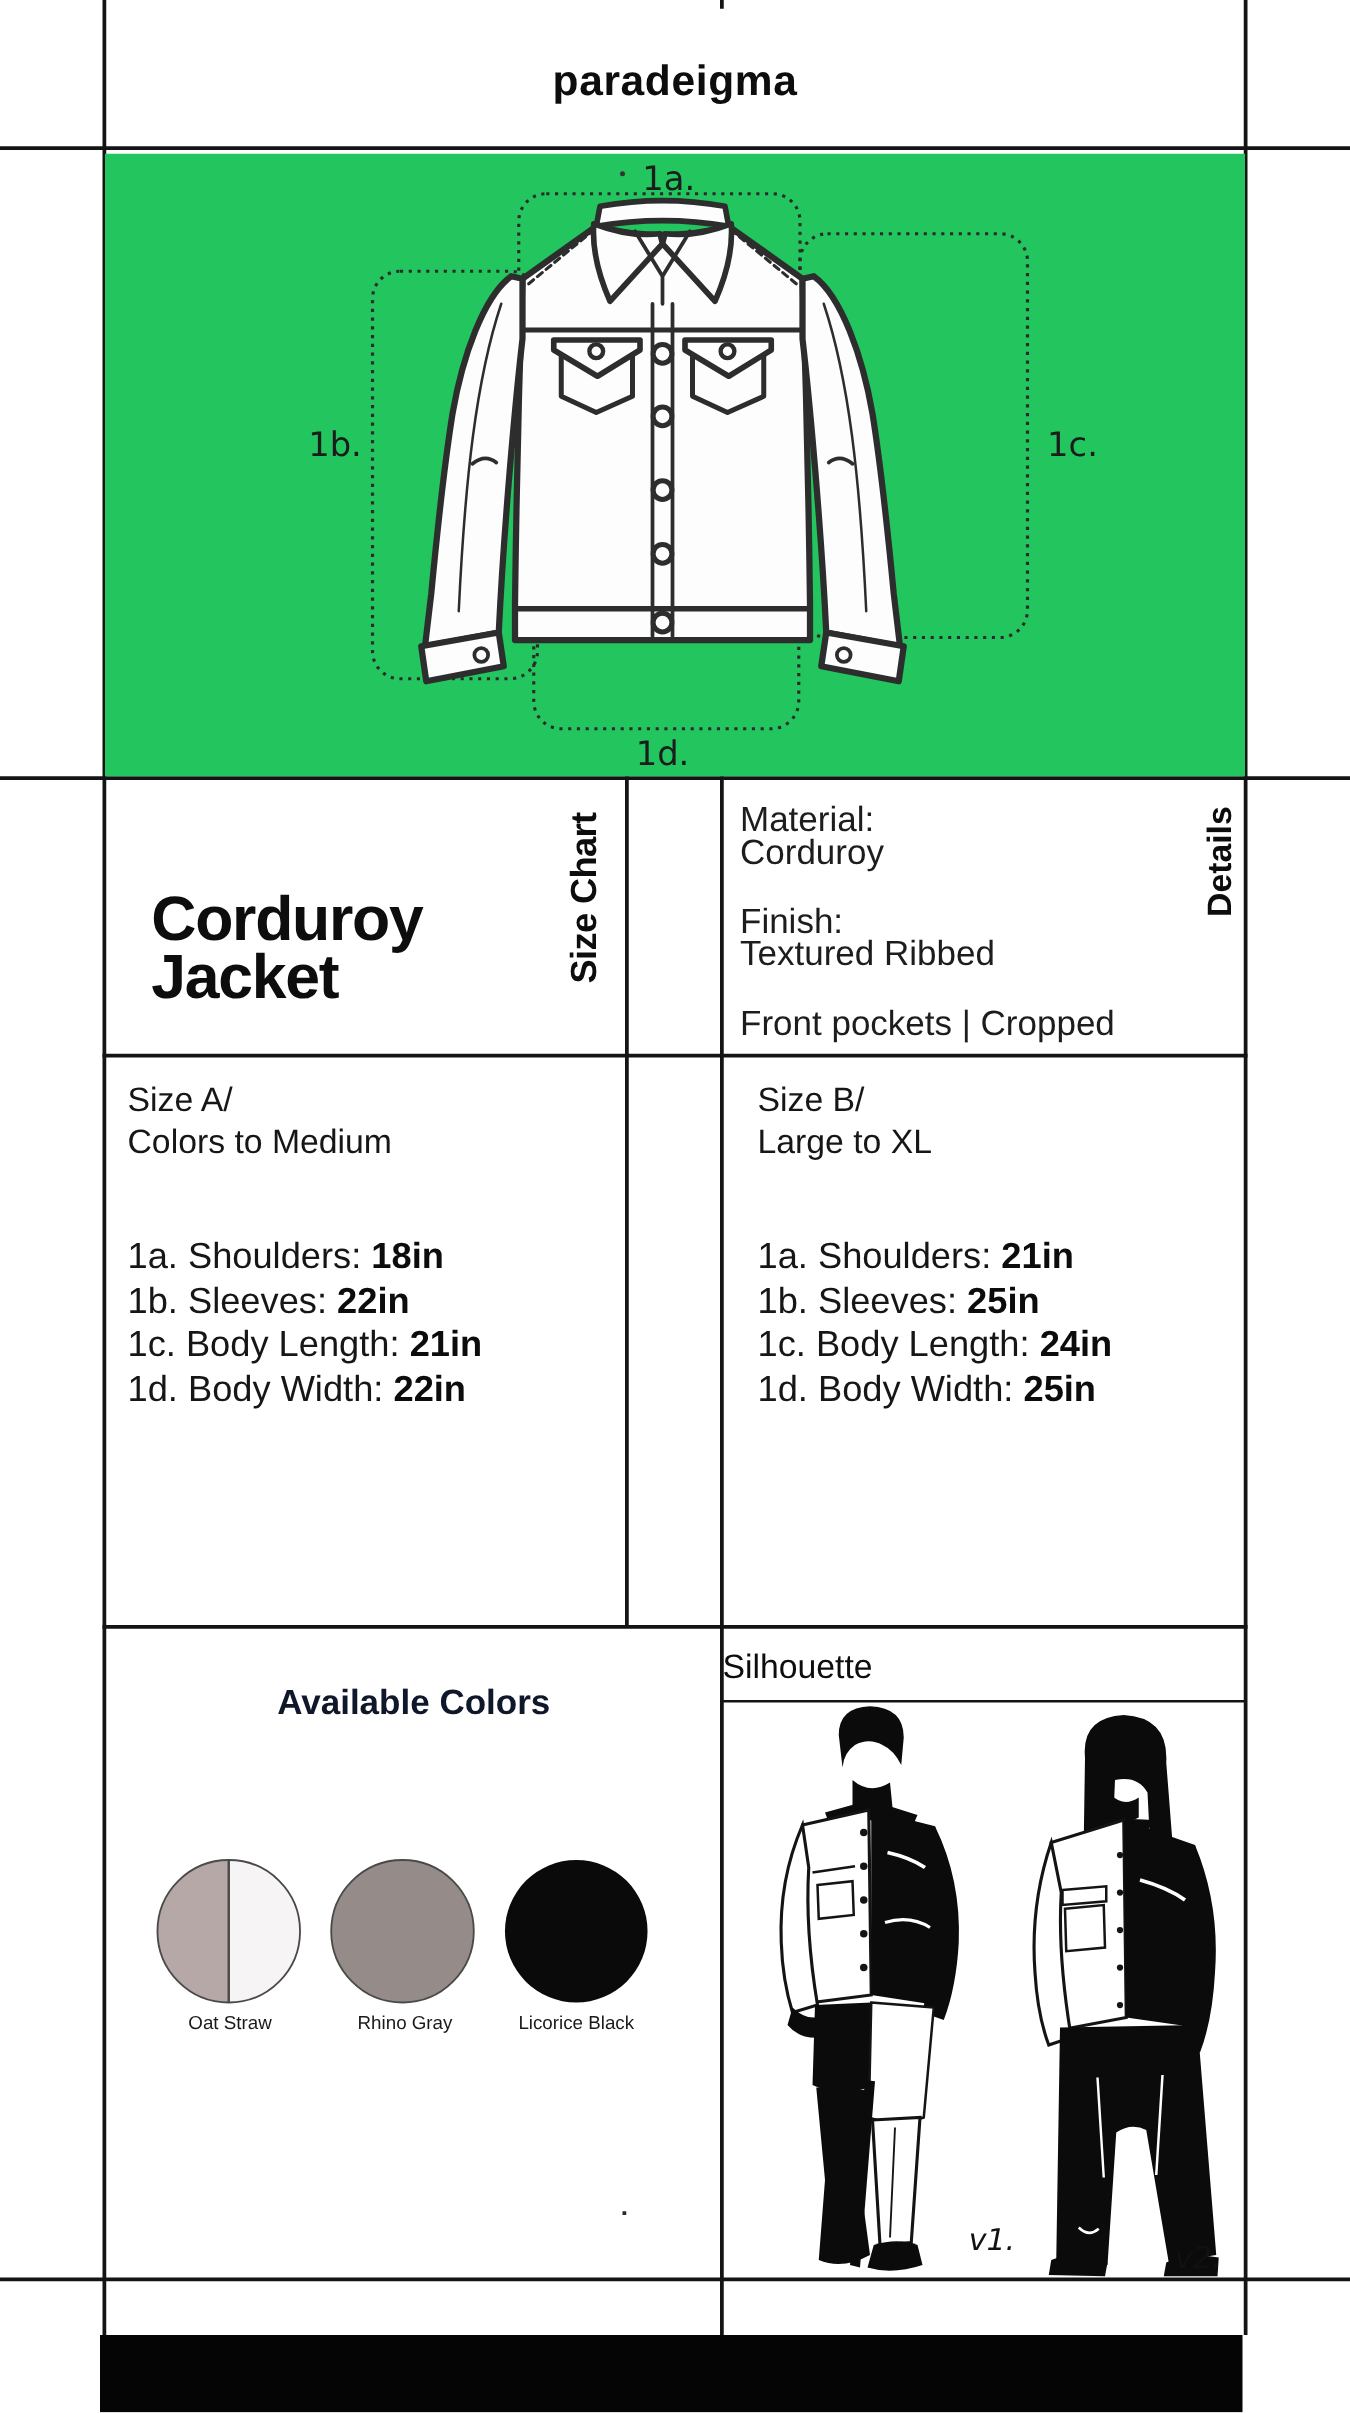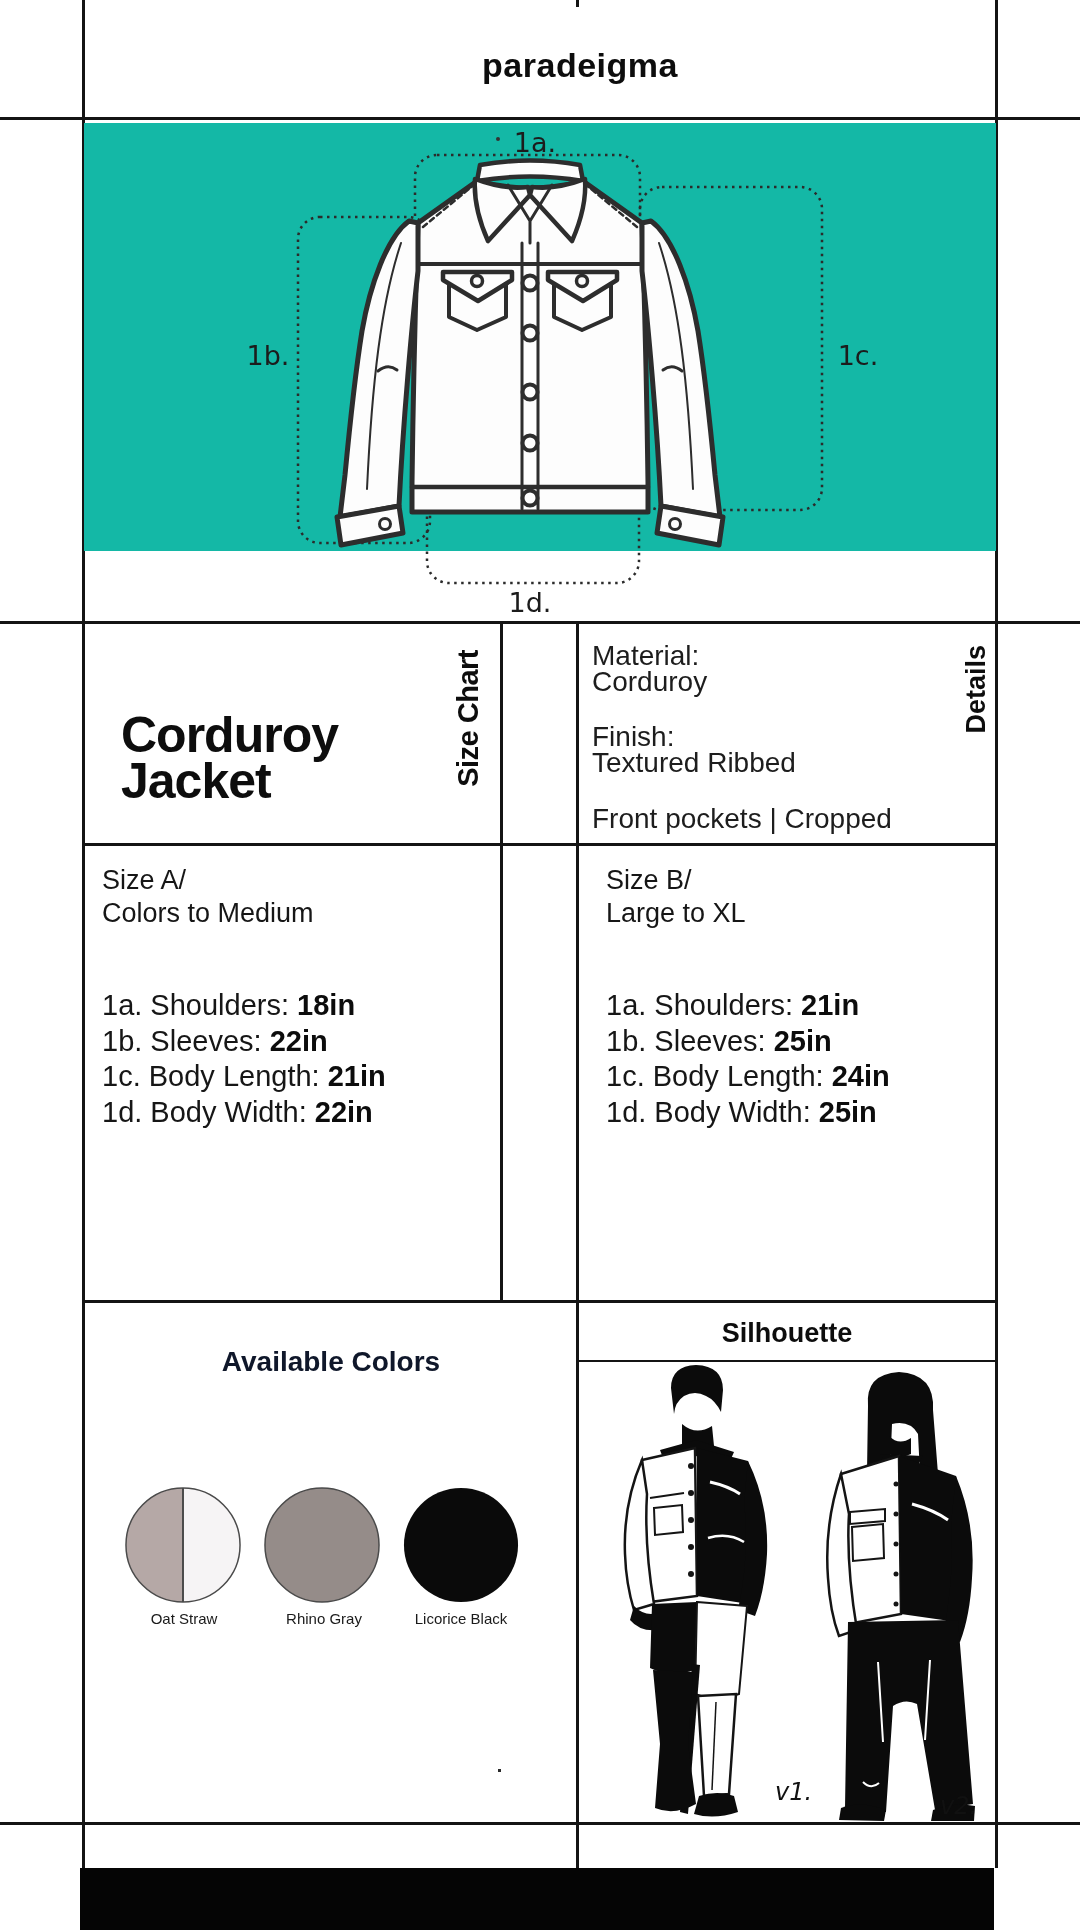--- a/index.html
+++ b/index.html
@@ -1,36 +1,36 @@
 <!DOCTYPE html>
 <html><head>
 <meta charset="utf-8">
 <style>
   html,body{margin:0;padding:0;background:#fff;}
   .page{position:relative;width:1080px;height:1930px;background:#ffffff;overflow:hidden;
         font-family:"Liberation Sans",sans-serif;color:#111;}
   .hline,.vline{position:absolute;background:#141414;}
   .abs{position:absolute;}
   .brand{position:absolute;left:82px;top:46px;width:916px;text-align:center;
-         font-size:34px;font-weight:bold;letter-spacing:.5px;color:#0d0d0d;margin-left:40px;}
-  .gray-panel{position:absolute;left:84px;top:123px;width:912px;height:428px;background:#14b8a6;}
+         font-size:34px;font-weight:bold;letter-spacing:.5px;color:#0d0d0d;}
+  .gray-panel{position:absolute;left:84px;top:123px;width:912px;height:498px;background:#22c55e;}
   .title{position:absolute;left:121px;top:712px;font-size:50px;font-weight:bold;
          line-height:46px;letter-spacing:-1px;color:#0d0d0d;}
   .vtext{position:absolute;display:flex;align-items:center;justify-content:center;}
   .vtext span{writing-mode:vertical-rl;transform:rotate(180deg);font-weight:bold;color:#0d0d0d;}
   .details-line{position:absolute;left:592px;font-size:28px;color:#1d1d1d;}
   .size-name{position:absolute;top:864px;font-size:27px;line-height:33px;color:#161616;}
   .meas{position:absolute;top:988px;font-size:29px;line-height:35.5px;color:#161616;}
   .meas b{font-weight:bold;color:#0c0c0c;}
   .colors-title{position:absolute;left:84px;top:1346px;width:494px;text-align:center;
                 font-size:28px;font-weight:bold;color:#0f172a;}
   .swatch{position:absolute;top:1486px;width:118px;height:118px;}
   .swatch-label{position:absolute;top:1610px;text-align:center;font-size:15px;color:#1a1a1a;}
-  .sil-title{position:absolute;left:578px;top:1318px;width:418px;text-align:center;
-             font-size:27px;font-weight:bold;color:#0d0d0d;}
+  .sil-title{position:absolute;left:578px;top:1318px;width:418px;
+             font-size:27px;font-weight:normal;color:#0d0d0d;}
   .black-bar{position:absolute;left:80px;top:1868px;width:914px;height:62px;background:#050505;}
   .dot{position:absolute;width:3px;height:3px;background:#2a2a2a;}
   .diagram-label{font-family:"DejaVu Sans",sans-serif;font-size:27px;fill:#1c1c1c;}
   .vlabel{font-style:italic;font-size:24px;fill:#111;font-family:"DejaVu Sans",sans-serif;}
 </style>
 </head>
 <body>
 
 <div class="page">
 

